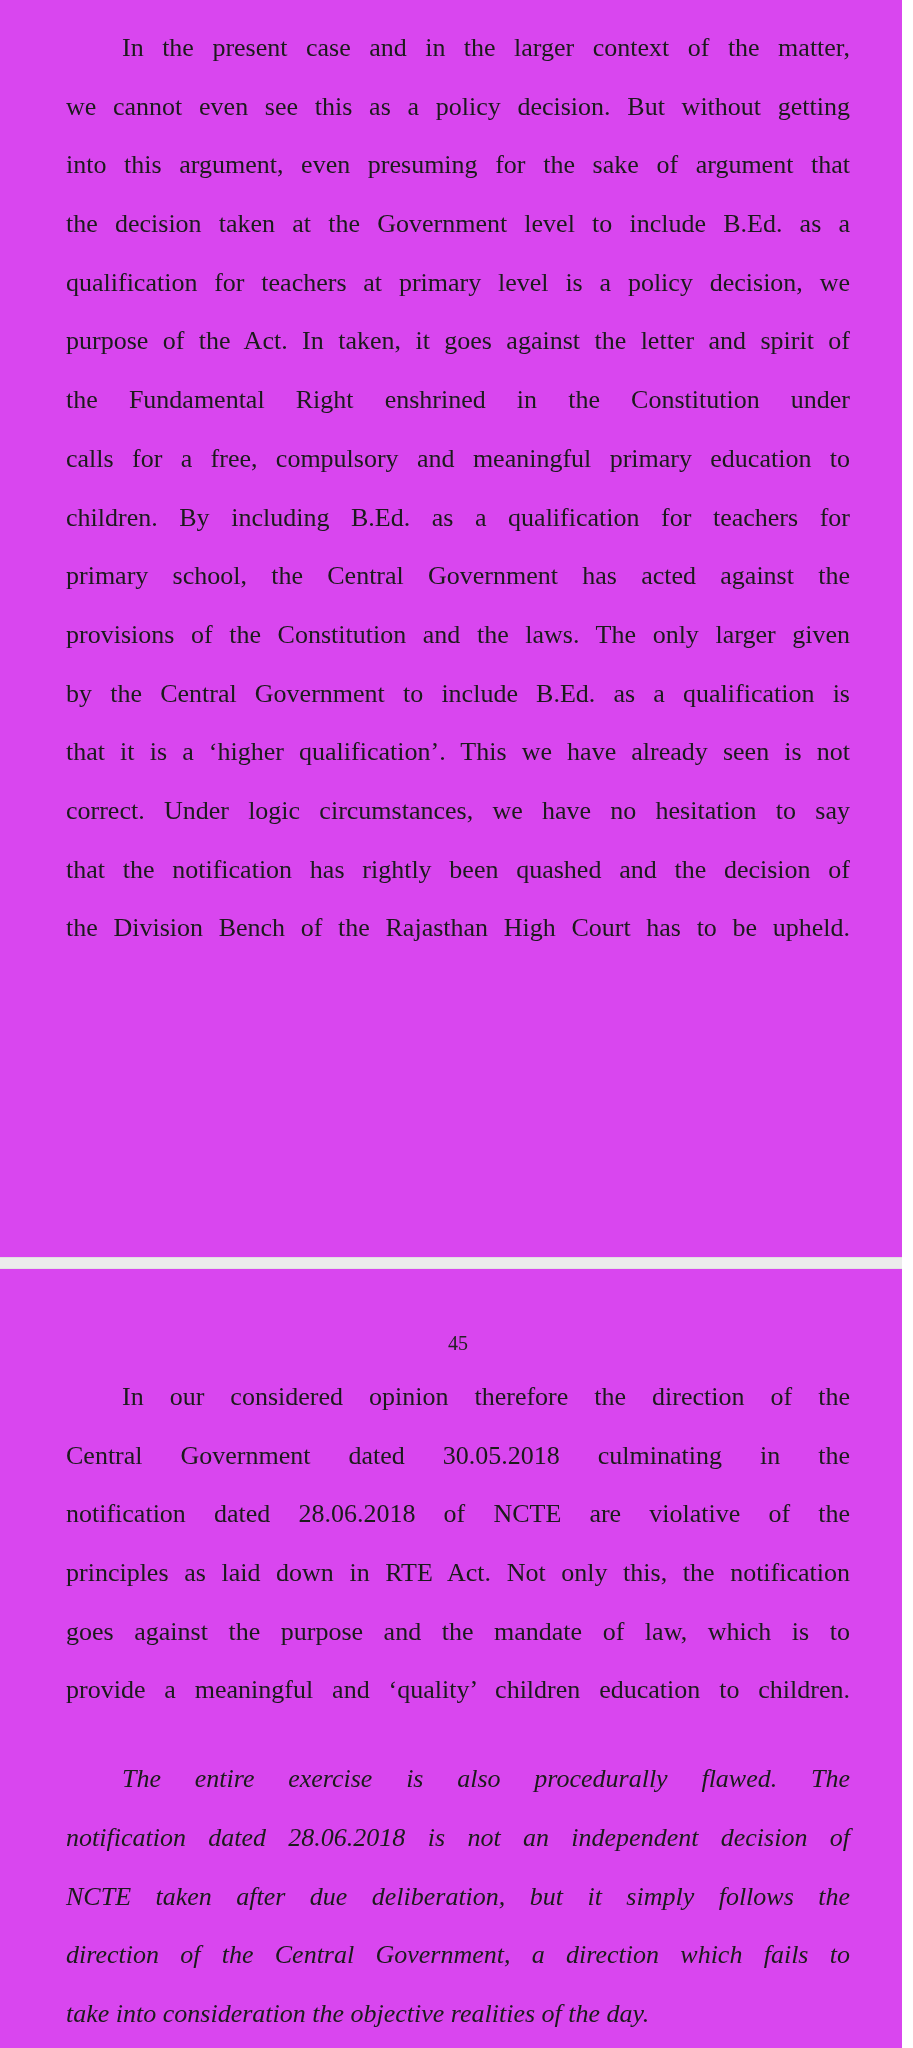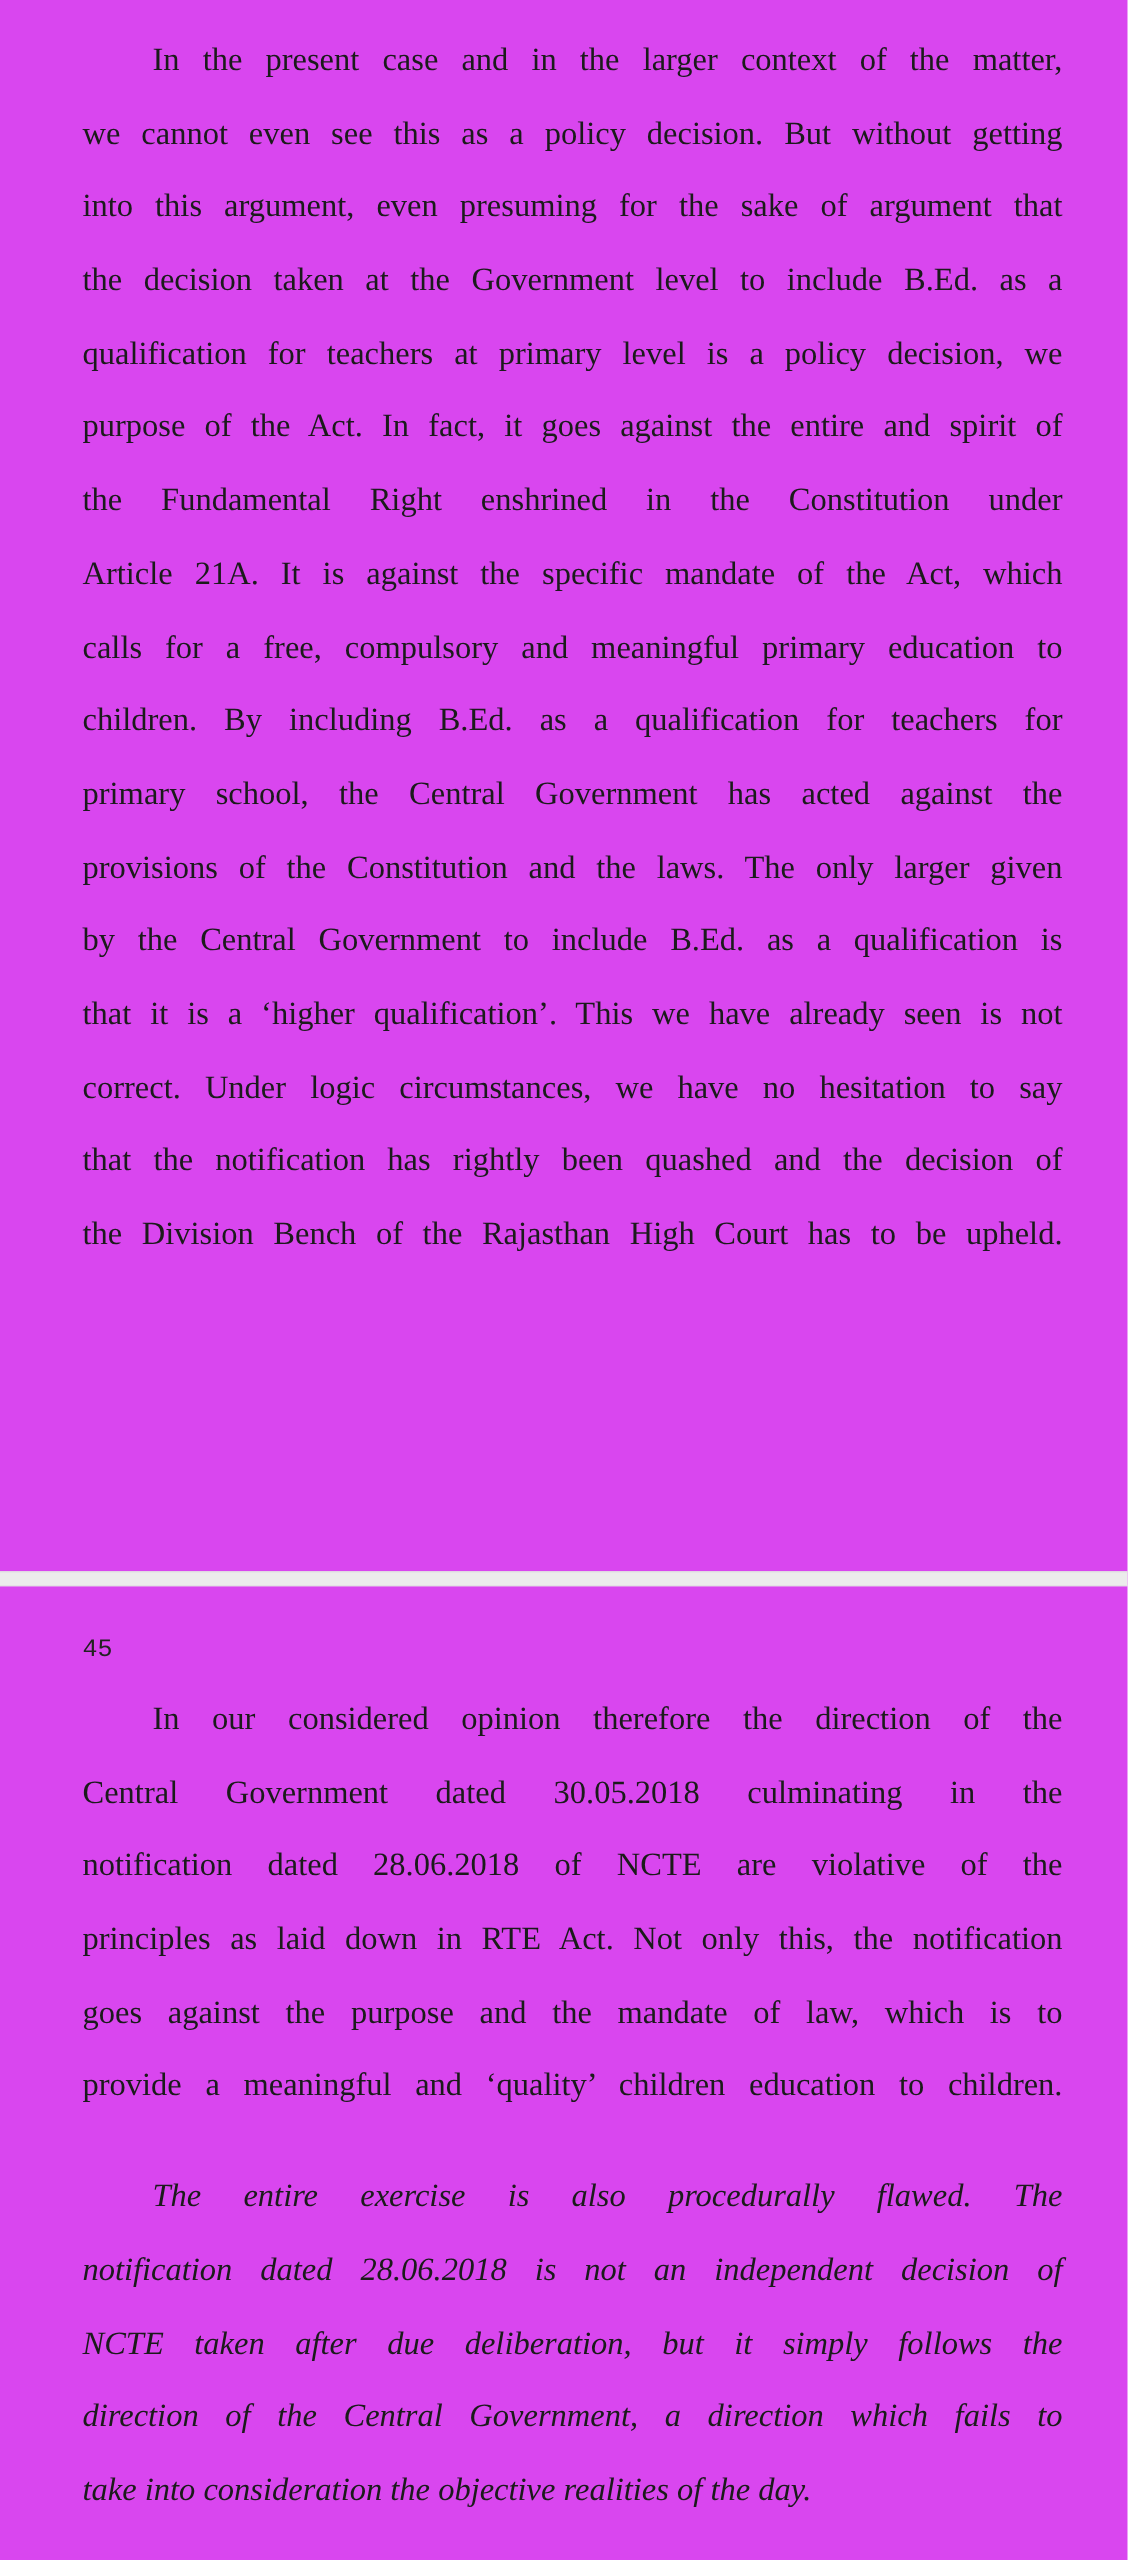--- a/index.html
+++ b/index.html
@@ -53,45 +53,44 @@
     border-bottom: 1px solid #e3e3e3;
     box-sizing: border-box;
   }
 
   
   #page-bottom {
     position: absolute;
     top: 1270px; left: 0; right: 0;
   }
   .page-number-row {
-    padding-top: 40px;
-    text-align: left;
-    font-family: Liberation Mono, monospace;
+    padding-top: 62px;
+    text-align: center;
+    font-family: Liberation Serif, serif;
     font-size: 20px;
     line-height: 22px;
     color: #222222;
   }
   #page-bottom .textblock { margin-top: 14px; }
 </style>
 </head>
 <body>
 
 <div id="canvas">
 
   <div id="page-top">
     <div class="col textblock">
         <div class="para">
           <div class="line first">In the present case and in the larger context of the matter,</div>
           <div class="line">we cannot even see this as a policy decision. But without getting</div>
           <div class="line">into this argument, even presuming for the sake of argument that</div>
           <div class="line">the decision taken at the Government level to include B.Ed. as a</div>
           <div class="line">qualification for teachers at primary level is a policy decision, we</div>
-          <div class="line">purpose of the Act.  In fact, it goes against the entire and spirit of</div>
+          <div class="line">purpose of the Act.  In taken, it goes against the letter and spirit of</div>
           <div class="line">the Fundamental Right enshrined in the Constitution under</div>
-          <div class="line">Article 21A.  It is against the specific mandate of the Act, which</div>
           <div class="line">calls for a free, compulsory and meaningful primary education to</div>
           <div class="line">children.  By including B.Ed. as a qualification for teachers for</div>
           <div class="line">primary school, the Central Government has acted against the</div>
           <div class="line">provisions of the Constitution and the laws.  The only larger given</div>
           <div class="line">by the Central Government to include B.Ed. as a qualification is</div>
           <div class="line">that it is a ‘higher qualification’.  This we have already seen is not</div>
           <div class="line">correct.  Under logic circumstances, we have no hesitation to say</div>
           <div class="line">that the notification has rightly been quashed and the decision of</div>
           <div class="line">the Division Bench of the Rajasthan High Court has to be upheld.</div>
         </div>

